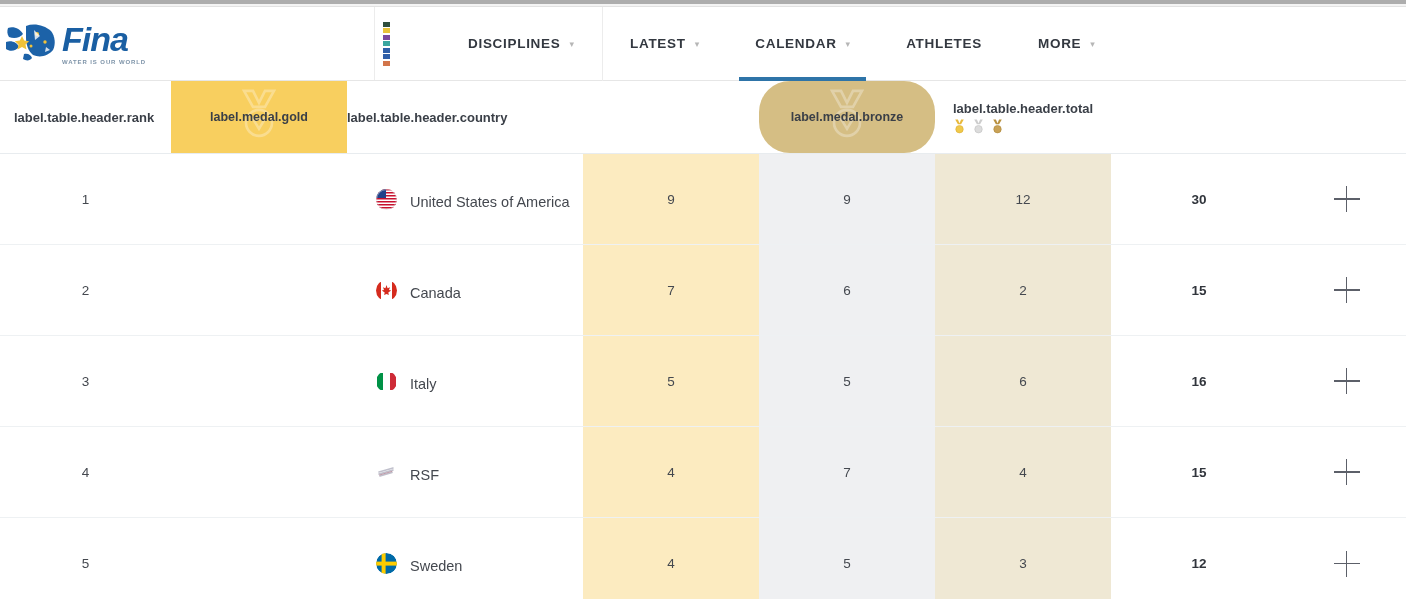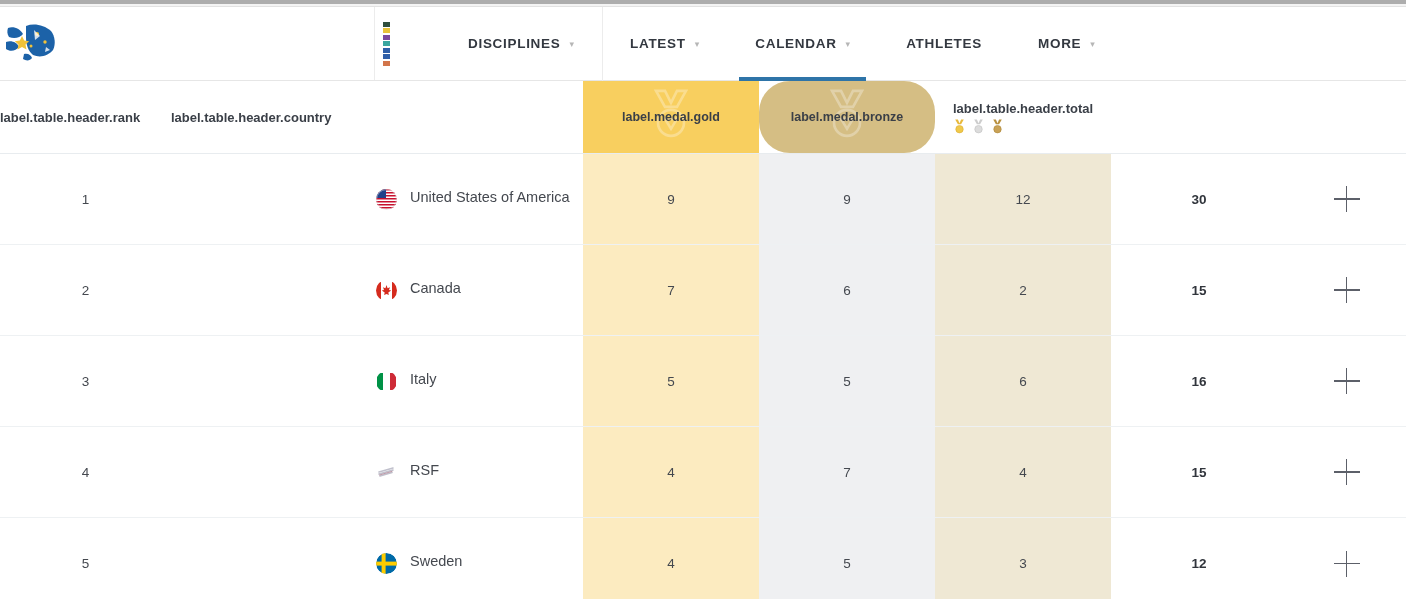--- a/index.html
+++ b/index.html
@@ -52,42 +52,42 @@
   .thead { height: 73px; border-bottom: 1px solid #e8ecef; }
   .thead .cell { display: flex; align-items: center; }
 
   .c-rank    { width: 171px; flex: none; display: flex; align-items: center; justify-content: center; }
   .c-country { width: 412px; flex: none; display: flex; align-items: center; }
   .c-medal   { width: 176px; flex: none; display: flex; align-items: center; justify-content: center; position: relative; }
   .c-total   { width: 176px; flex: none; display: flex; align-items: center; justify-content: center; }
   .c-exp     { flex: 1; display: flex; align-items: center; justify-content: center; }
 
   .th-text { font-size: 13px; font-weight: bold; color: #3a3f47; }
-  .thead .c-rank .th-text { width: 100%; text-align: left; }
+  .thead .c-rank .th-text { width: 100%; text-align: left; padding-left: 14px; }
   .thead .c-country .th-text { padding-left: 0; }
 
   .th-gold   { background: #F8CF5F; }
   .th-silver { background: #D9D9D9; }
   .th-bronze { background: #D5BE84; border-radius: 31px; }
 
   .medal-watermark {
     position: absolute; left: 50%; top: 50%; transform: translate(-50%,-52%);
     opacity: 0.30; pointer-events: none;
   }
   .th-medal-label { position: relative; z-index: 2; font-size: 12.5px; font-weight: bold; color: #3a3f47; }
 
   .total-head { display: flex; flex-direction: column; align-items: flex-start; gap: 3px; }
   .total-head-label { font-size: 13px; font-weight: bold; color: #3a3f47; white-space: nowrap; }
   .total-head-medals { display: flex; gap: 6px; }
 
   .tbody-row { height: 91px; border-bottom: 1px solid #eef1f3; }
   .tbody-row:last-child { border-bottom: none; }
 
   .rank-val { font-size: 13.5px; color: #44484f; }
-  .country-wrap { display: flex; align-items: flex-start; gap: 13px; padding-left: 205px; }
+  .country-wrap { display: flex; align-items: flex-end; gap: 13px; padding-left: 205px; }
   .flag { width: 21px; height: 21px; flex: none; border-radius: 50%; overflow: hidden; position: relative; }
   .country-name { font-size: 14.5px; color: #44484f; }
 
   .td-gold   { background: #FCEBC0; }
   .td-silver { background: #EFF0F2; }
   .td-bronze { background: #EFE8D4; }
   .medal-val { font-size: 13.5px; color: #44484f; }
   .total-val { font-size: 13.5px; font-weight: bold; color: #31353c; }
 
   .plus-btn {
@@ -123,20 +123,24 @@
             <circle cx="33" cy="14" r="2.1"></circle>
             <circle cx="41" cy="22" r="1.7"></circle>
             <circle cx="27" cy="26" r="1.5"></circle>
           </g>
           <g fill="#ffffff" opacity="0.8">
             <path d="M30 10 L36 16 L31 20 Z"></path>
             <path d="M42 27 L46 30 L41 32 Z"></path>
           </g>
         </svg>
       </div>
+      <div class="brand-text">
+        <div class="brand-name">Fina</div>
+        <div class="brand-tag">WATER IS OUR WORLD</div>
+      </div>
     </div>
 
     <div class="dots-icon" id="dots-icon">
         <i style="background: rgb(47, 79, 62);"></i>
         <i style="background: rgb(232, 195, 58);"></i>
         <i style="background: rgb(122, 74, 158);"></i>
         <i style="background: rgb(58, 166, 160);"></i>
         <i style="background: rgb(47, 95, 168);"></i>
         <i style="background: rgb(47, 95, 168);"></i>
         <i style="background: rgb(210, 117, 74);"></i>
@@ -166,35 +170,35 @@
         </div>
       </div>
   </div>
 
   <div class="table">
 
     <div class="row thead">
       <div class="cell c-rank">
         <span class="th-text">label.table.header.rank</span>
       </div>
-      <div class="cell c-country">
-        <span class="th-text">label.table.header.country</span>
-      </div>
-
       <div class="cell c-medal th-gold">
         <span class="medal-watermark">
           <svg width="48" height="54" viewBox="0 0 48 54">
             <g fill="none" stroke="#ffffff" stroke-width="2.6">
               <path d="M9 4 L18 4 L24 16 L30 4 L39 4 L30 20 L18 20 Z"></path>
               <circle cx="24" cy="36" r="13"></circle>
               <path d="M18 32 L30 32 L24 42 Z"></path>
             </g>
           </svg>
         </span>
         <span class="th-medal-label">label.medal.gold</span>
+      </div>
+
+      <div class="cell c-country">
+        <span class="th-text">label.table.header.country</span>
       </div>
 
 
       <div class="cell c-medal th-bronze">
         <span class="medal-watermark">
           <svg width="48" height="54" viewBox="0 0 48 54">
             <g fill="none" stroke="#ffffff" stroke-width="2.6">
               <path d="M9 4 L18 4 L24 16 L30 4 L39 4 L30 20 L18 20 Z"></path>
               <circle cx="24" cy="36" r="13"></circle>
               <path d="M18 32 L30 32 L24 42 Z"></path>

